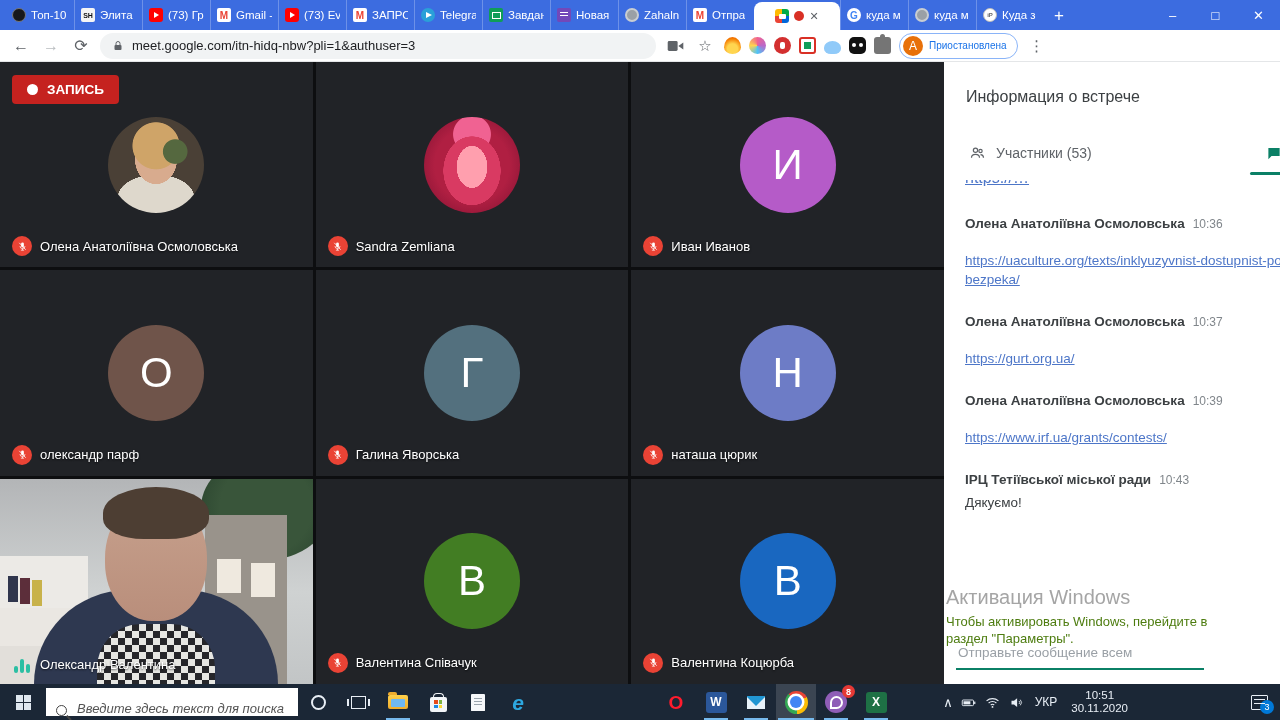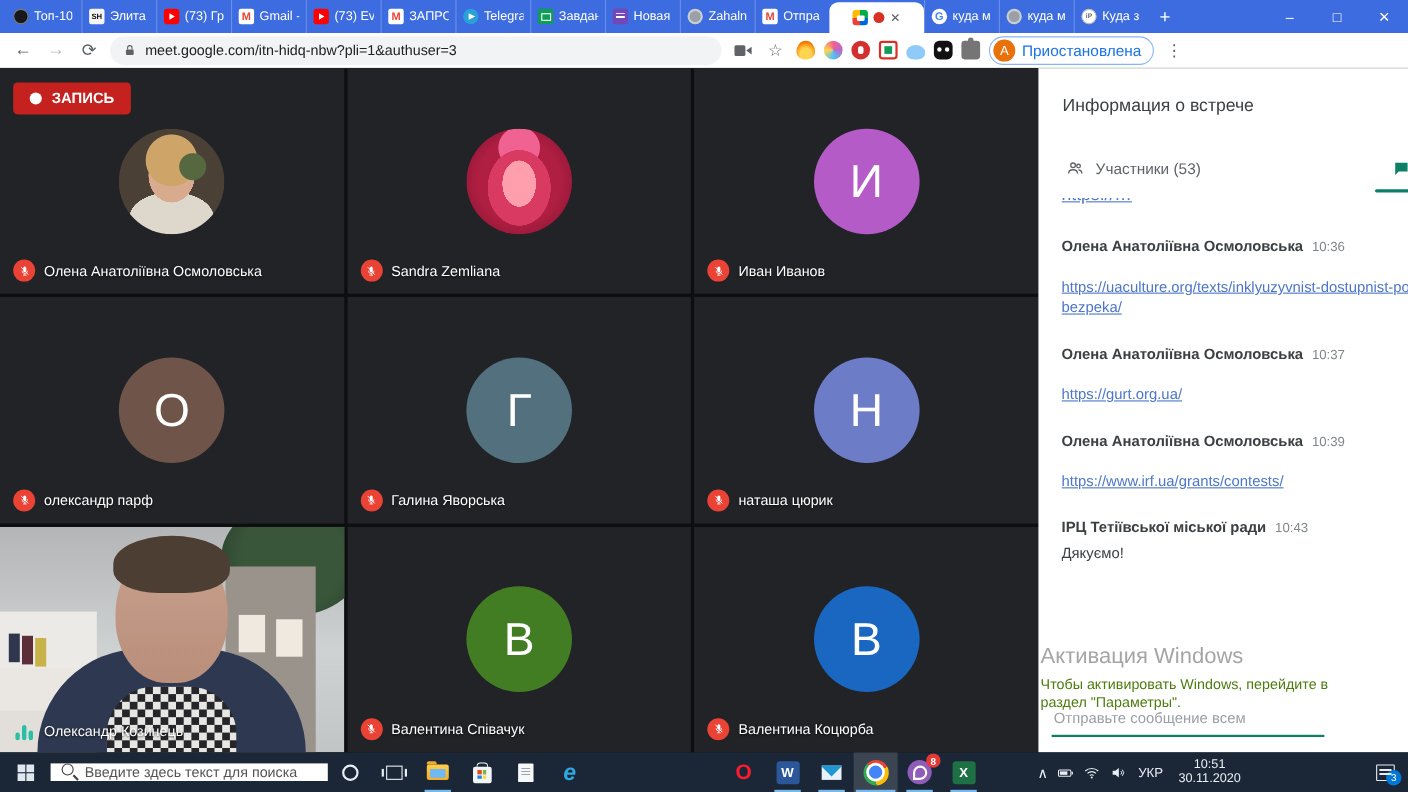--- a/index.html
+++ b/index.html
@@ -66,21 +66,21 @@
   .ext-cloud { background:#90caf9; border-radius:50% 50% 40% 40%; height:13px; margin-top:3px; }
   .ext-mask { background:#111; border-radius:5px; position:relative; }
   .ext-mask::after { content:""; position:absolute; top:6px; left:3px; width:4px; height:4px; background:#fff; border-radius:50%;
     box-shadow:7px 0 0 #fff; }
   .ext-puzzle { background:#757575; border-radius:3px; position:relative; }
   .ext-puzzle::after { content:""; position:absolute; top:-3px; left:6px; width:5px; height:5px; background:#757575; border-radius:50%; }
   #profilepill { display:flex; align-items:center; gap:6px; border:1.5px solid #8ab4f8; border-radius:15px;
     padding:2px 10px 2px 3px; }
   #profilepill .pav { width:20px; height:20px; border-radius:50%; background:#e8710a; color:#fff;
     font-size:12px; display:flex; align-items:center; justify-content:center; }
-  #profilepill .ptext { font-size:14px; color:#1a73e8; white-space:nowrap; }
+  #profilepill .ptext { font-size:10px; color:#1a73e8; white-space:nowrap; }
 
   
   #stage { position:absolute; top:62px; left:0; width:944px; height:622px; background:#0d0e10; }
   #grid { position:absolute; inset:0; display:grid; grid-template-columns:repeat(3,1fr);
     grid-template-rows:repeat(3,1fr); gap:3px; }
   .tile { position:relative; background:#212327; display:flex; align-items:center; justify-content:center; overflow:hidden; }
   .avatar { width:96px; height:96px; border-radius:50%; display:flex; align-items:center; justify-content:center;
     color:#fff; font-size:42px; }
   .avatar.photo { background:
       radial-gradient(circle at 70% 36%, #55683f 0 13%, transparent 14%),
@@ -155,22 +155,22 @@
   
   #taskbar { position:absolute; left:0; right:0; bottom:0; height:36px; background:#1b2736;
     display:flex; align-items:center; color:#e8eef5; }
   .tb-btn { width:46px; height:36px; display:flex; align-items:center; justify-content:center; position:relative; }
   .tb-btn.appicon { width:40px; }
   .tb-btn.open::after { content:""; position:absolute; bottom:0; left:8px; right:8px; height:2px; background:#76b9ed; }
   .tb-btn.activeapp { background:rgba(255,255,255,.14); }
   .tb-btn.activeapp::after { left:2px; right:2px; }
   .startlogo { width:15px; height:15px; display:grid; grid-template-columns:7px 7px; grid-template-rows:7px 7px; gap:1px; }
   .startlogo i { background:#dfe7ef; }
-  #tb-search { width:252px; height:16px; background:#fff; display:flex; align-items:flex-start; gap:10px;
-    padding:0 10px; }
+  #tb-search { width:252px; height:28px; background:#fff; display:flex; align-items:flex-end; gap:10px;
+    padding:0 10px;font-style:italic; }
   #tb-search .lens { width:11px; height:11px; border:1.5px solid #444; border-radius:50%; position:relative; flex:0 0 auto; }
   #tb-search .lens::after { content:""; position:absolute; width:6px; height:1.5px; background:#444;
     top:11px; left:9px; transform:rotate(45deg); }
   #tb-search span { color:#555; font-size:13px; white-space:nowrap; }
   .cortana { width:15px; height:15px; border:2px solid #e8eef5; border-radius:50%; }
   .taskview { width:15px; height:13px; border:1.5px solid #e8eef5; position:relative; }
   .taskview::before { content:""; position:absolute; left:-5px; top:2px; width:2px; height:7px; background:#e8eef5; }
   .taskview::after { content:""; position:absolute; right:-5px; top:2px; width:2px; height:7px; background:#e8eef5; }
   .folder { width:20px; height:14px; background:linear-gradient(#ffd04a,#f0ad2d); border-radius:2px; position:relative; }
   .folder::before { content:""; position:absolute; top:-3px; left:0; width:9px; height:3px; background:#f0ad2d; border-radius:2px 2px 0 0; }
@@ -423,21 +423,21 @@
           <div class="sc-scarf"></div>
           <div class="sc-head"></div>
           <div class="sc-hair"></div>
         </div>
         <div class="namebar">
             <span class="spk">
               <i></i>
               <i></i>
               <i></i>
             </span>
-            <span>Олександр Козинець</span>
+            <span>Олександр Валентина</span>
           </div>
       </div>
 
       <div class="tile">
         <div class="avatar" style="background: rgb(66, 125, 35);">В</div>
         <div class="namebar">
             <span class="micoff">
               <svg width="11" height="11" viewBox="0 0 24 24">
                 <path fill="#fff" d="M12 3a3 3 0 0 0-3 3v5a3 3 0 0 0 6 0V6a3 3 0 0 0-3-3z"></path>
                 <path fill="none" stroke="#fff" stroke-width="1.6" d="M6.5 11a5.5 5.5 0 0 0 11 0M12 16.5V20M8.5 20h7"></path>

